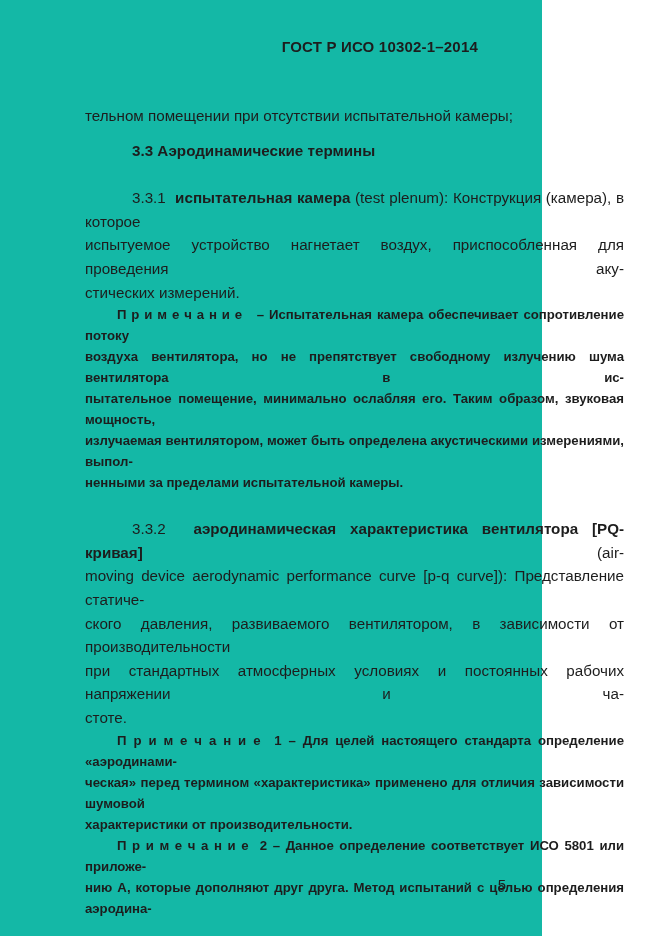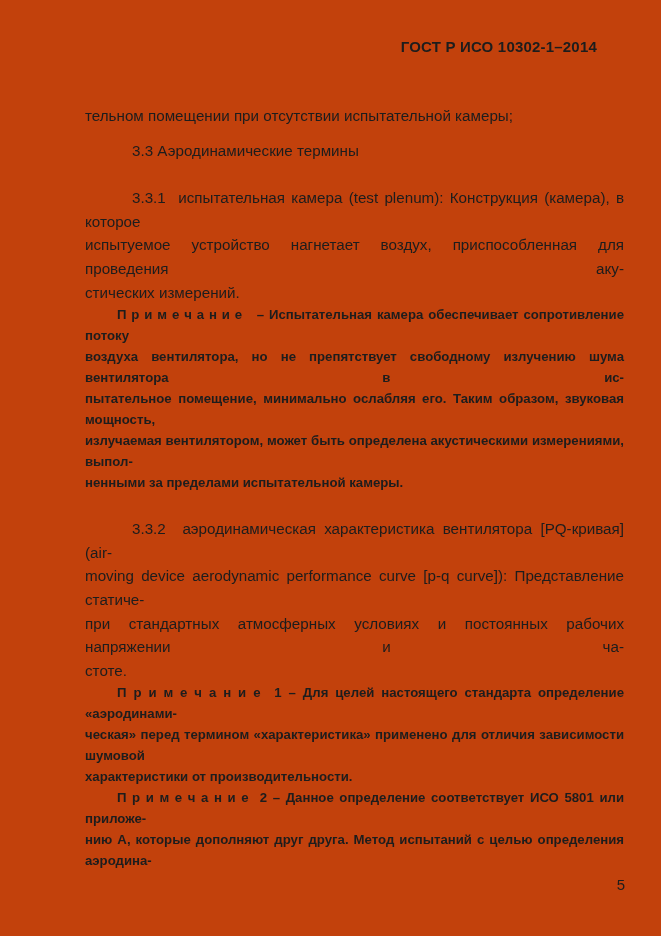--- a/index.html
+++ b/index.html
@@ -5,22 +5,22 @@
   * { margin: 0; padding: 0; box-sizing: border-box; }
   html, body { background: #ffffff; }
   body {
     width: 661px; height: 936px;
     font-family: "Liberation Sans", sans-serif;
     color: #1d1d1d;
     overflow: hidden;
   }
   .page {
     position: relative;
-    width: 661px; height: 936px;
-    background: #c2410c;
+    width: 542px; height: 936px;
+    background: #14b8a6;
   }
   .doc-header {
     position: absolute;
     top: 38px; right: 64px;
     font-size: 15px;
     font-weight: 700;
     letter-spacing: 0.2px;
     white-space: nowrap;
   }
   .content {
@@ -39,21 +39,21 @@
   .note { font-size: 13.2px; line-height: 21px; font-weight: bold; }
   .heading {
     font-size: 15.2px; line-height: 23.6px;
     font-weight: 700;
     margin-top: 7px;
   }
   .heading .line { text-align: left; text-align-last: auto; }
   .indent .line:first-child { text-indent: 47px; }
   .note.indent .line:first-child { text-indent: 32px; }
   .sym .line:first-child { text-indent: 27px; }
-  .bold { font-weight: 400; }
+  .bold { font-weight: 700; }
   .math {
     font-family: "Liberation Serif", serif;
     font-style: italic;
   }
   sub { font-size: 60%; line-height: 0; }
   .page-number {
     position: absolute;
     top: 876px; right: 36px;
     font-size: 15px;
   }
@@ -79,20 +79,21 @@
       <div class="block note indent">
         <div class="line"><span>П р и м е ч а н и е &nbsp; – Испытательная камера обеспечивает сопротивление потоку</span></div>
         <div class="line"><span>воздуха вентилятора, но не препятствует свободному излучению шума вентилятора в ис-</span></div>
         <div class="line"><span>пытательное помещение, минимально ослабляя его. Таким образом, звуковая мощность,</span></div>
         <div class="line"><span>излучаемая вентилятором, может быть определена акустическими измерениями, выпол-</span></div>
         <div class="line"><span>ненными за пределами испытательной камеры.</span></div>
       </div>
       <div class="block body indent">
         <div class="line"><span>3.3.2&nbsp; </span><span class="bold">аэродинамическая характеристика вентилятора [PQ-кривая]</span><span> (air-</span></div>
         <div class="line"><span>moving device aerodynamic performance curve [p-q curve]): Представление статиче-</span></div>
+        <div class="line"><span>ского давления, развиваемого вентилятором, в зависимости от производительности</span></div>
         <div class="line"><span>при стандартных атмосферных условиях и постоянных рабочих напряжении и ча-</span></div>
         <div class="line"><span>стоте.</span></div>
       </div>
       <div class="block note indent">
         <div class="line"><span>П р и м е ч а н и е &nbsp;1 – Для целей настоящего стандарта определение «аэродинами-</span></div>
         <div class="line"><span>ческая» перед термином «характеристика» применено для отличия зависимости шумовой</span></div>
         <div class="line"><span>характеристики от производительности.</span></div>
       </div>
       <div class="block note indent">
         <div class="line"><span>П р и м е ч а н и е &nbsp;2 – Данное определение соответствует ИСО 5801 или приложе-</span></div>

